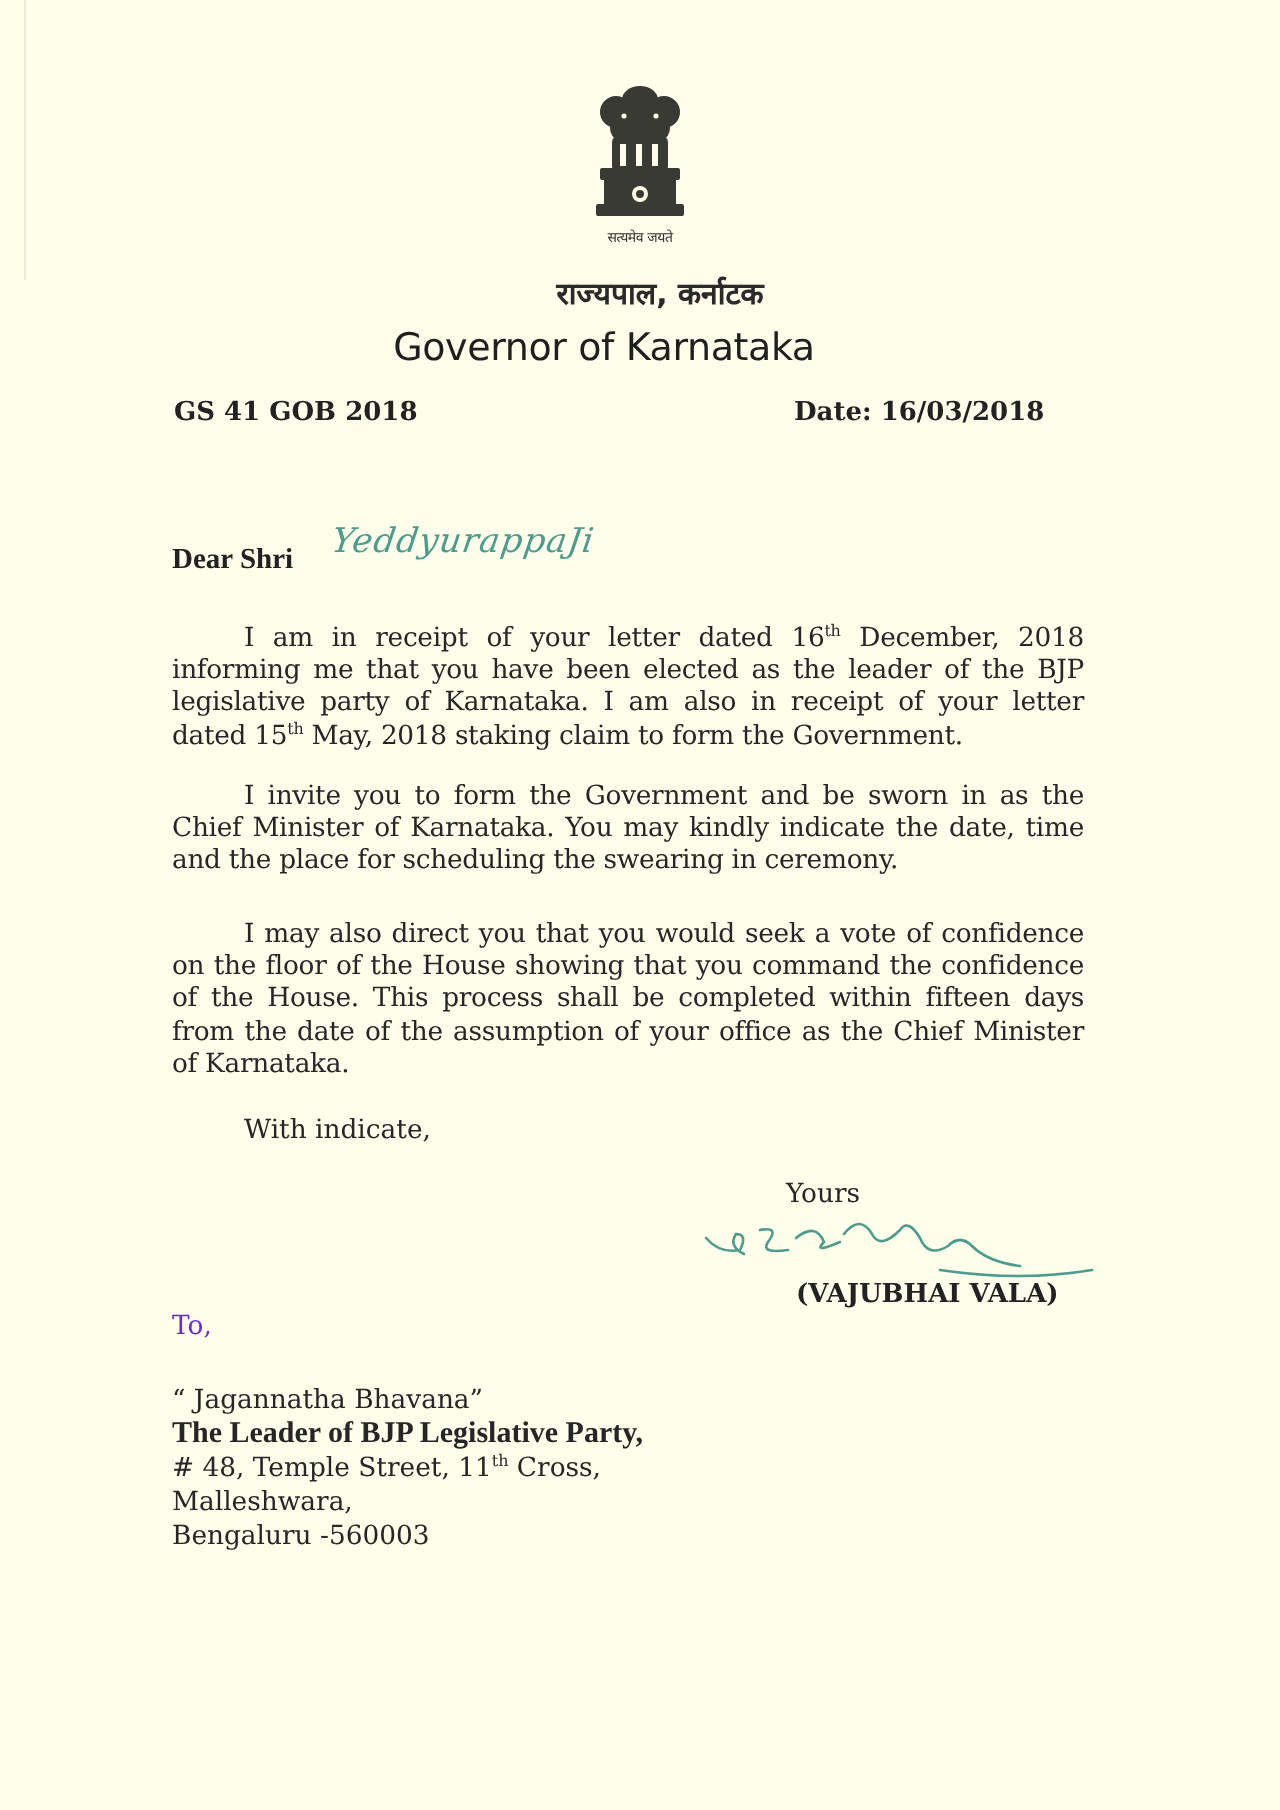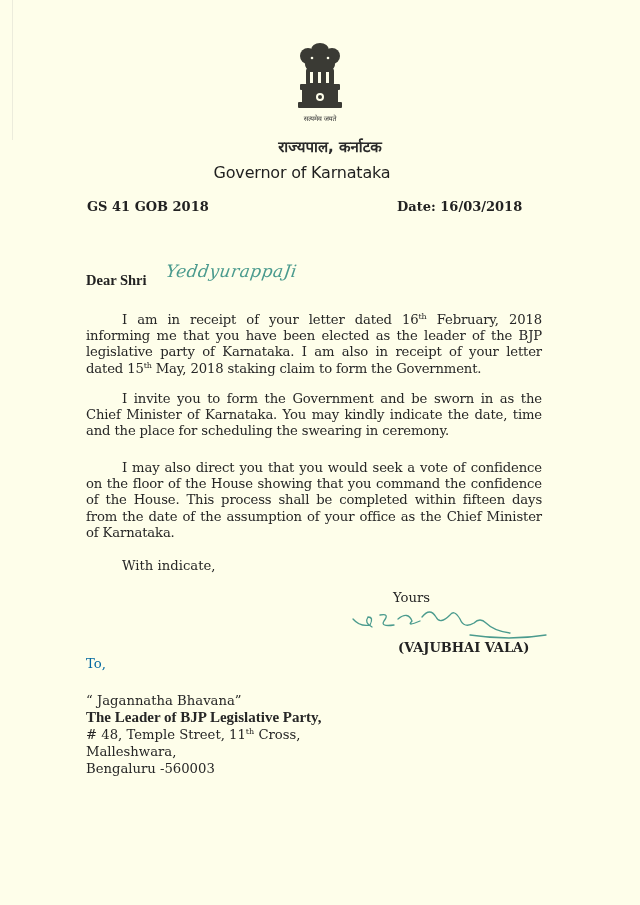--- a/index.html
+++ b/index.html
@@ -22,21 +22,21 @@
   .emblem-motto {
     position: absolute; left: 290px; top: 114px; width: 60px; text-align: center;
     font-family: "DejaVu Sans", sans-serif; font-size: 7px; color: #333; letter-spacing: -0.2px;
   }
   .title-hindi {
     position: absolute; left: 10px; width: 640px; top: 136px; text-align: center;
     font-family: "DejaVu Sans", sans-serif; font-size: 15px; font-weight: bold; color: #2a2a2a;
   }
   .title-en {
     position: absolute; left: 0; width: 604px; top: 163px; text-align: center;
-    font-family: "DejaVu Sans", sans-serif; font-size: 16px; color: #1f1f1f; letter-spacing: -0.2px;
+    font-family: "DejaVu Sans", sans-serif; font-size: 19px; color: #1f1f1f; letter-spacing: -0.2px;
   }
   .ref {
     position: absolute; left: 87px; top: 199px;
     font-family: "DejaVu Serif", serif; font-weight: bold; font-size: 13px; color: #222;
   }
   .date {
     position: absolute; left: 397px; top: 199px;
     font-family: "DejaVu Serif", serif; font-weight: bold; font-size: 13px; color: #222;
   }
   .salutation {
@@ -68,21 +68,21 @@
   }
   .signature {
     position: absolute; left: 350px; top: 605px; width: 200px; height: 45px;
   }
   .signatory {
     position: absolute; left: 398px; top: 640px;
     font-family: "DejaVu Serif", serif; font-weight: bold; font-size: 13px; color: #222;
   }
   .to {
     position: absolute; left: 86px; top: 656px;
-    font-family: "DejaVu Serif", serif; font-size: 13.2px; color: #0369a1;
+    font-family: "DejaVu Serif", serif; font-size: 13.2px; color: #6d28d9;
   }
   .addr {
     position: absolute; left: 86px; top: 692px;
     font-family: "DejaVu Serif", serif; font-size: 13.2px; line-height: 17px; color: #262626;
   }
   .addr .line { display: block; white-space: nowrap; }
   .addr .bold { font-weight: bold; font-family: "Liberation Serif", serif; font-size: 15px; }
 </style>
 </head>
 <body>
@@ -119,21 +119,21 @@
 
   <div class="ref">GS 41 GOB 2018</div>
   <div class="date">
     <span>Date:</span>
     <span>16/03/2018</span>
   </div>
 
   <div class="salutation">Dear Shri</div>
   <div class="hw-name">YeddyurappaJi</div>
 
-  <div class="para p1"><span>I am in receipt of your letter dated 16</span><sup>th</sup><span> February, 2018 informing me that you have been elected as the leader of the BJP legislative party of Karnataka. I am also in receipt of your letter dated 15</span><sup>th</sup><span> May, 2018 staking claim to form the Government.</span></div>
+  <div class="para p1"><span>I am in receipt of your letter dated 16</span><sup>th</sup><span> December, 2018 informing me that you have been elected as the leader of the BJP legislative party of Karnataka. I am also in receipt of your letter dated 15</span><sup>th</sup><span> May, 2018 staking claim to form the Government.</span></div>
 
   <div class="para p2">I invite you to form the Government and be sworn in as the Chief Minister of Karnataka. You may kindly indicate the date, time and the place for scheduling the swearing in ceremony.</div>
   <div class="para p3">I may also direct you that you would seek a vote of confidence on the floor of the House showing that you command the confidence of the House. This process shall be completed within fifteen days from the date of the assumption of your office as the Chief Minister of Karnataka.</div>
 
   <div class="regards">With indicate,</div>
   <div class="yours">Yours</div>
 
   <div class="signature">
     <svg viewBox="0 0 200 45" width="200" height="45" xmlns="http://www.w3.org/2000/svg" fill="none" stroke="#4b9b8e" stroke-width="1.3" stroke-linecap="round">
       <path d="M3 14 Q10 22 20 20 Q24 12 18 12 Q14 18 22 22"></path>

